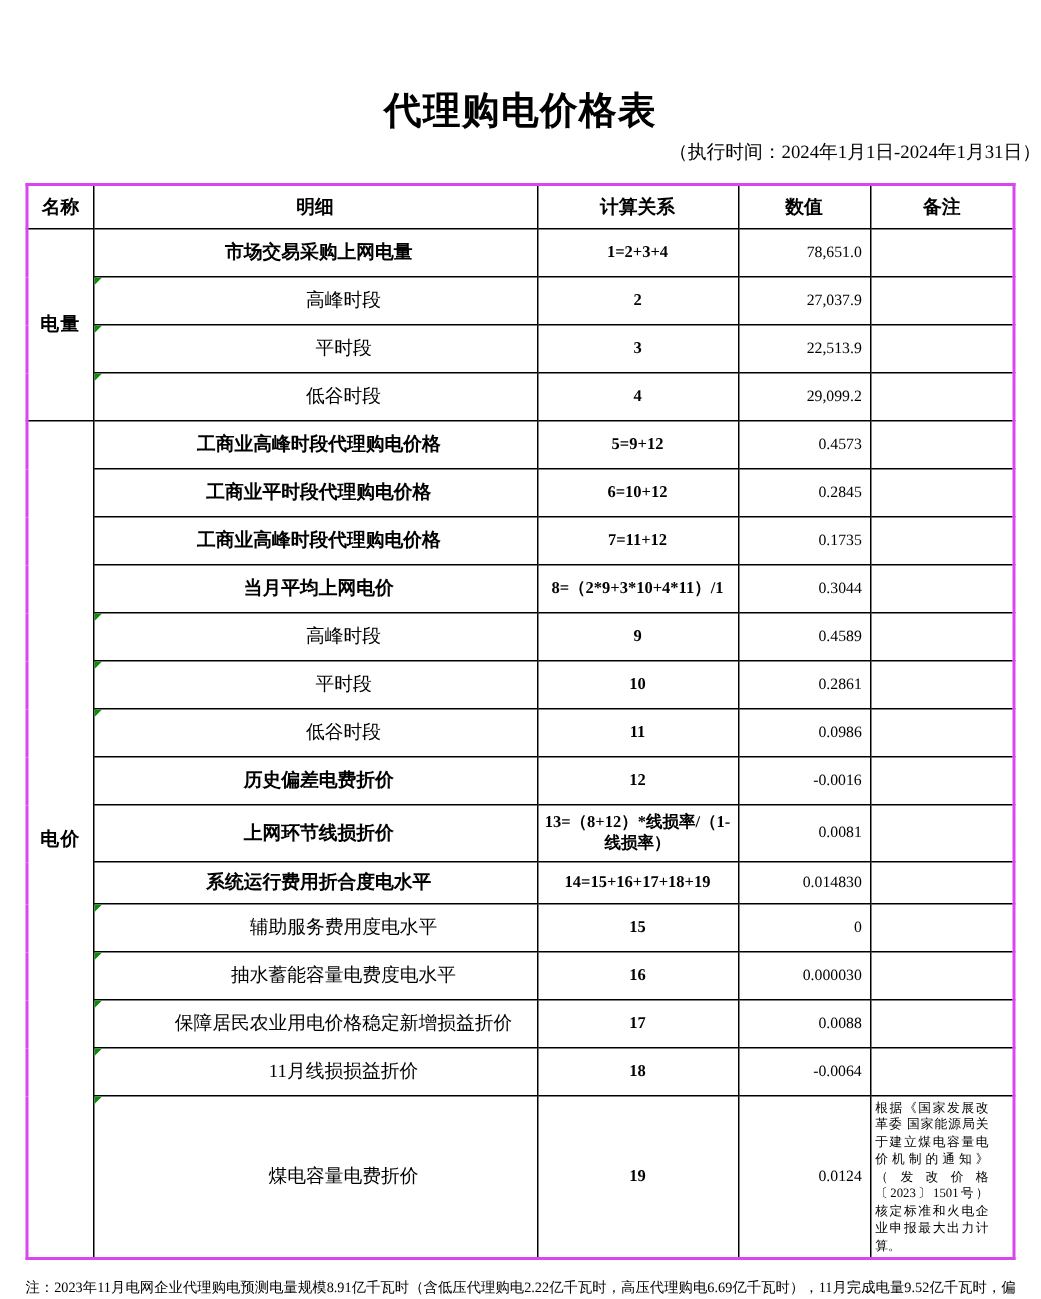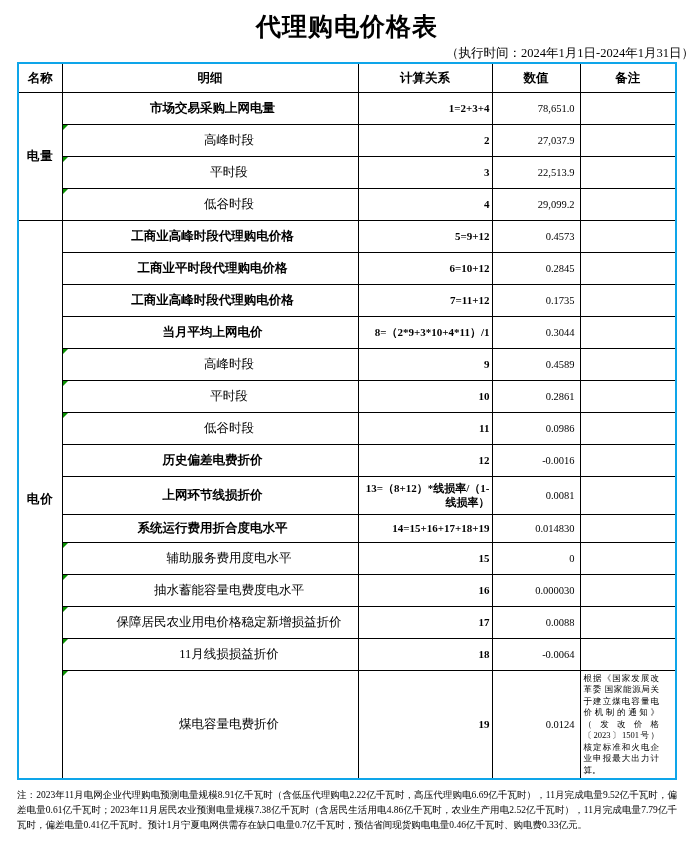--- a/index.html
+++ b/index.html
@@ -5,32 +5,32 @@
   html,body{margin:0;padding:0;background:#ffffff;}
   body{
     width:694px;height:866px;overflow:hidden;
     font-family:"Liberation Serif","DejaVu Serif",serif;
     color:#000;
     -webkit-font-smoothing:antialiased;
   }
   .page{width:694px;height:866px;position:relative;}
   .doc-title{
     text-align:center;font-size:25px;font-weight:bold;
-    padding-top:12px;line-height:1.2;letter-spacing:1px;
+    padding-top:12px;line-height:1.2;letter-spacing:1px;margin-top:48px;
   }
   .doc-subtitle{
     text-align:right;font-size:12.5px;margin-top:3px;
   }
   .unit-note{
     width:658px;margin:0 auto;text-align:right;font-size:12.5px;
     margin-top:6px;margin-bottom:2px;
   }
   table.price-table{
-    width:658px;margin:0 auto;border-collapse:collapse;table-layout:fixed;
-    border:2px solid #0ea5e9;
+    width:658px;margin:12px auto;border-collapse:collapse;table-layout:fixed;
+    border:2px solid #d946ef;
   }
   .price-table td,.price-table th{
     border:1px solid #000;padding:0;vertical-align:middle;
     overflow:hidden;
   }
   col.c-name{width:44px;}
   col.c-detail{width:296px;}
   col.c-calc{width:134px;}
   col.c-val{width:88px;}
   col.c-rem{width:96px;}
@@ -48,21 +48,21 @@
     position:relative;font-size:12.5px;text-align:center;
   }
   td.detail .txt{display:block;padding-left:7px;padding-right:2px;line-height:1.15;}
   td.detail.top{font-weight:bold;}
   td.detail.sub .txt{padding-left:40px;font-weight:normal;}
   .tri{
     position:absolute;top:0;left:0;width:0;height:0;
     border-top:5px solid #089000;border-right:5px solid transparent;
   }
   td.calc{
-    font-size:11px;font-weight:bold;text-align:right;line-height:1.25;
+    font-size:11px;font-weight:bold;text-align:center;line-height:1.25;
     padding:0 2px;
   }
   td.val{
     font-size:10.5px;text-align:right;padding-right:5px;
   }
   td.rem{
     font-size:8.5px;line-height:1.35;text-align:left;vertical-align:middle;
   }
   td.rem .remtxt{display:block;padding:2px 16px 2px 3px;text-align:justify;font-family:Liberation Serif, serif;}
   .footnote{

